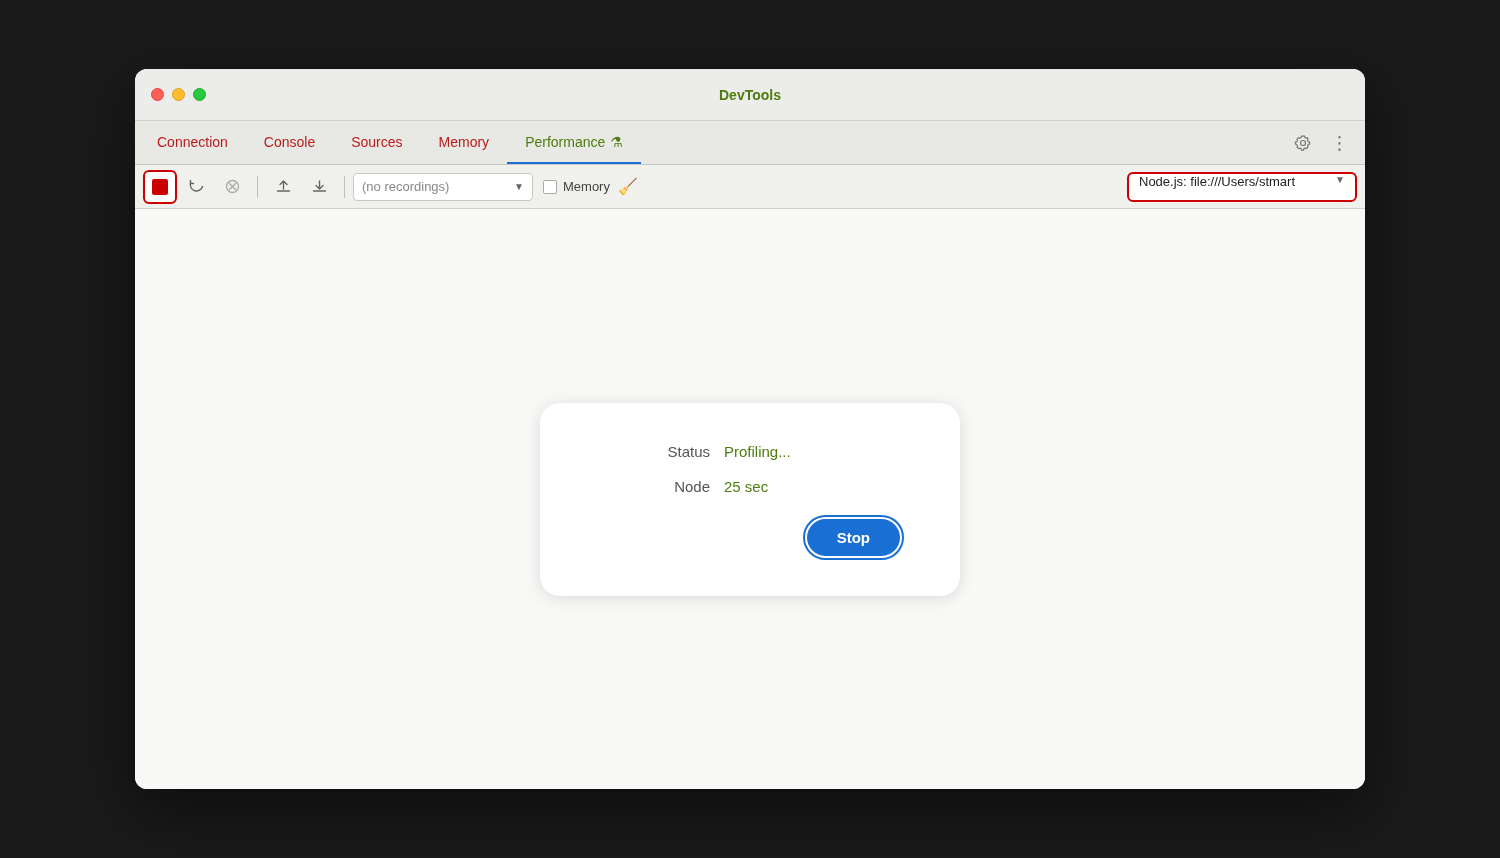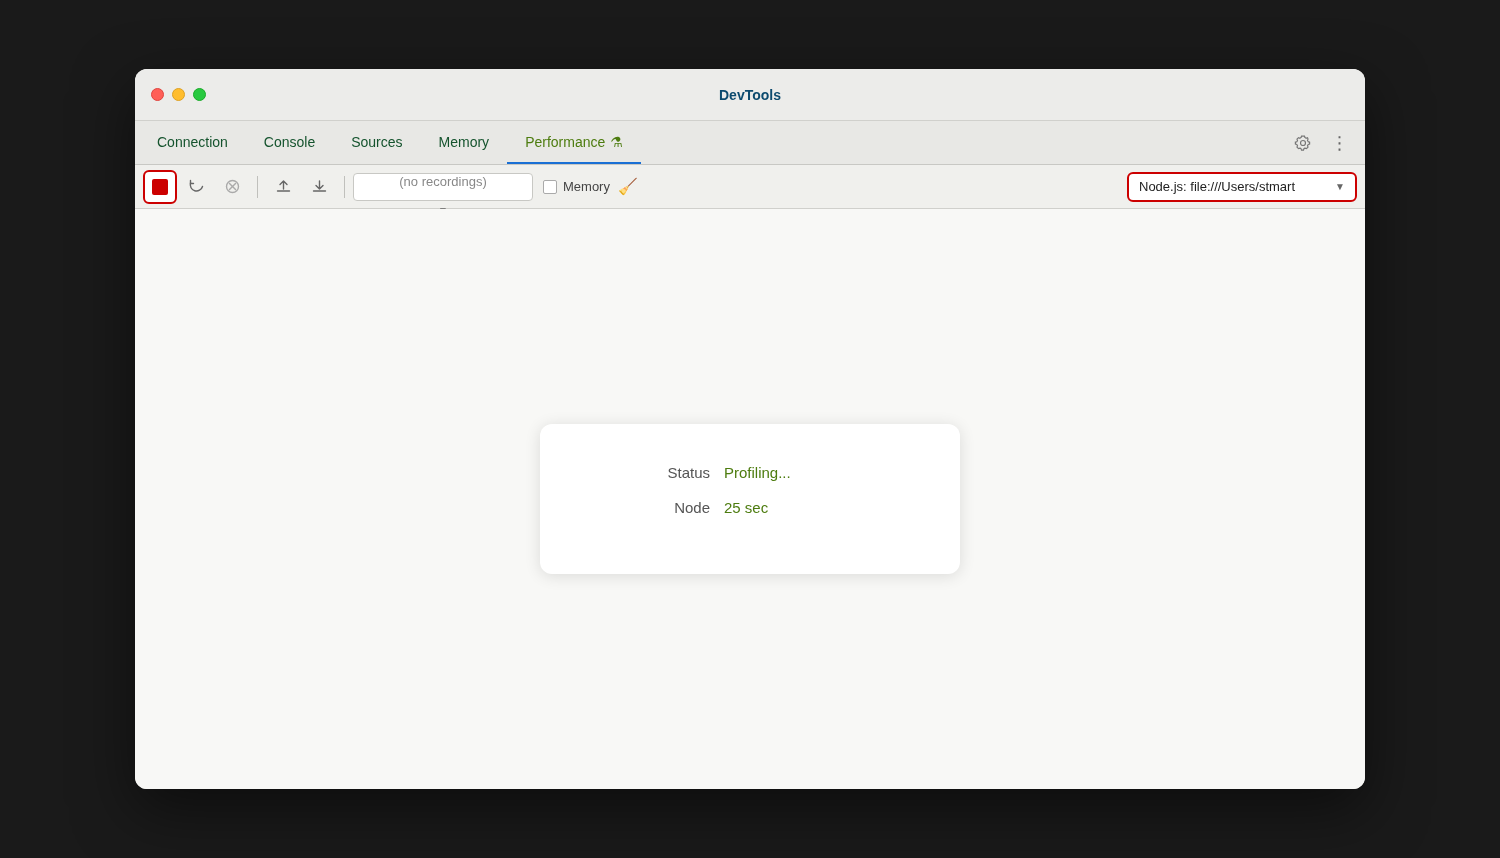--- a/index.html
+++ b/index.html
@@ -49,41 +49,41 @@
       height: 13px;
       border-radius: 50%;
     }
     .tl-red { background: #ff5f57; border: 0.5px solid #e0443e; }
     .tl-yellow { background: #ffbd2e; border: 0.5px solid #dea123; }
     .tl-green { background: #28c940; border: 0.5px solid #1aab29; }
 
     .titlebar-title {
       font-size: 14px;
       font-weight: 600;
-      color: #0c4a6e;
+      color: #4d7c0f;
     }
 
     
     .tabbar {
       height: 44px;
       background: #e8e8e5;
       display: flex;
       align-items: stretch;
       border-bottom: 1px solid #c8c8c4;
       flex-shrink: 0;
       padding-left: 4px;
       position: relative;
     }
 
     .tab {
       display: flex;
       align-items: center;
       padding: 0 18px;
       font-size: 14px;
-      color: #14532d;
+      color: #b91c1c;
       cursor: pointer;
       border-bottom: 2px solid transparent;
       white-space: nowrap;
       user-select: none;
     }
 
     .tab.active {
       color: #4d7c0f;
       border-bottom: 2px solid #1a6fd4;
       font-weight: 500;
@@ -169,21 +169,20 @@
       border: 1px solid #c8c8c4;
       border-radius: 4px;
       background: white;
       padding: 0 8px;
       height: 28px;
       min-width: 180px;
       cursor: pointer;
       font-size: 13px;
       color: #888;
       gap: 16px;
-      flex-direction: column;
     }
 
     .recording-select-text {
       flex: 1;
     }
 
     .dropdown-arrow {
       font-size: 10px;
       color: #666;
     }
@@ -218,21 +217,20 @@
     }
 
     .toolbar-right {
       margin-left: auto;
       display: flex;
       align-items: center;
     }
 
     .target-select {
       display: flex;
-      align-items: center;
       border: 2px solid #cc0000;
       border-radius: 6px;
       background: white;
       padding: 0 10px;
       height: 30px;
       cursor: pointer;
       font-size: 13px;
       color: #222;
       gap: 6px;
       min-width: 230px;
@@ -247,21 +245,21 @@
       flex: 1;
       background: #f8f8f6;
       display: flex;
       align-items: center;
       justify-content: center;
     }
 
     
     .status-card {
       background: white;
-      border-radius: 12px;
+      border-radius: 20px;
       box-shadow: 0 2px 16px rgba(0,0,0,0.12);
       padding: 40px 60px 40px 50px;
       min-width: 420px;
     }
 
     .status-row {
       display: flex;
       align-items: center;
       margin-bottom: 18px;
     }
@@ -424,17 +422,20 @@
         <span class="status-label">Status</span>
         <span class="status-value">Profiling...</span>
       </div>
 
       <div class="status-row">
         <span class="status-label">Node</span>
         <span class="status-value">25 sec</span>
       </div>
 
 
+      <div class="stop-btn-row">
+        <button class="stop-btn">Stop</button>
+      </div>
 
     </div>
   </div>
 
 </div>
 
 </body></html>

